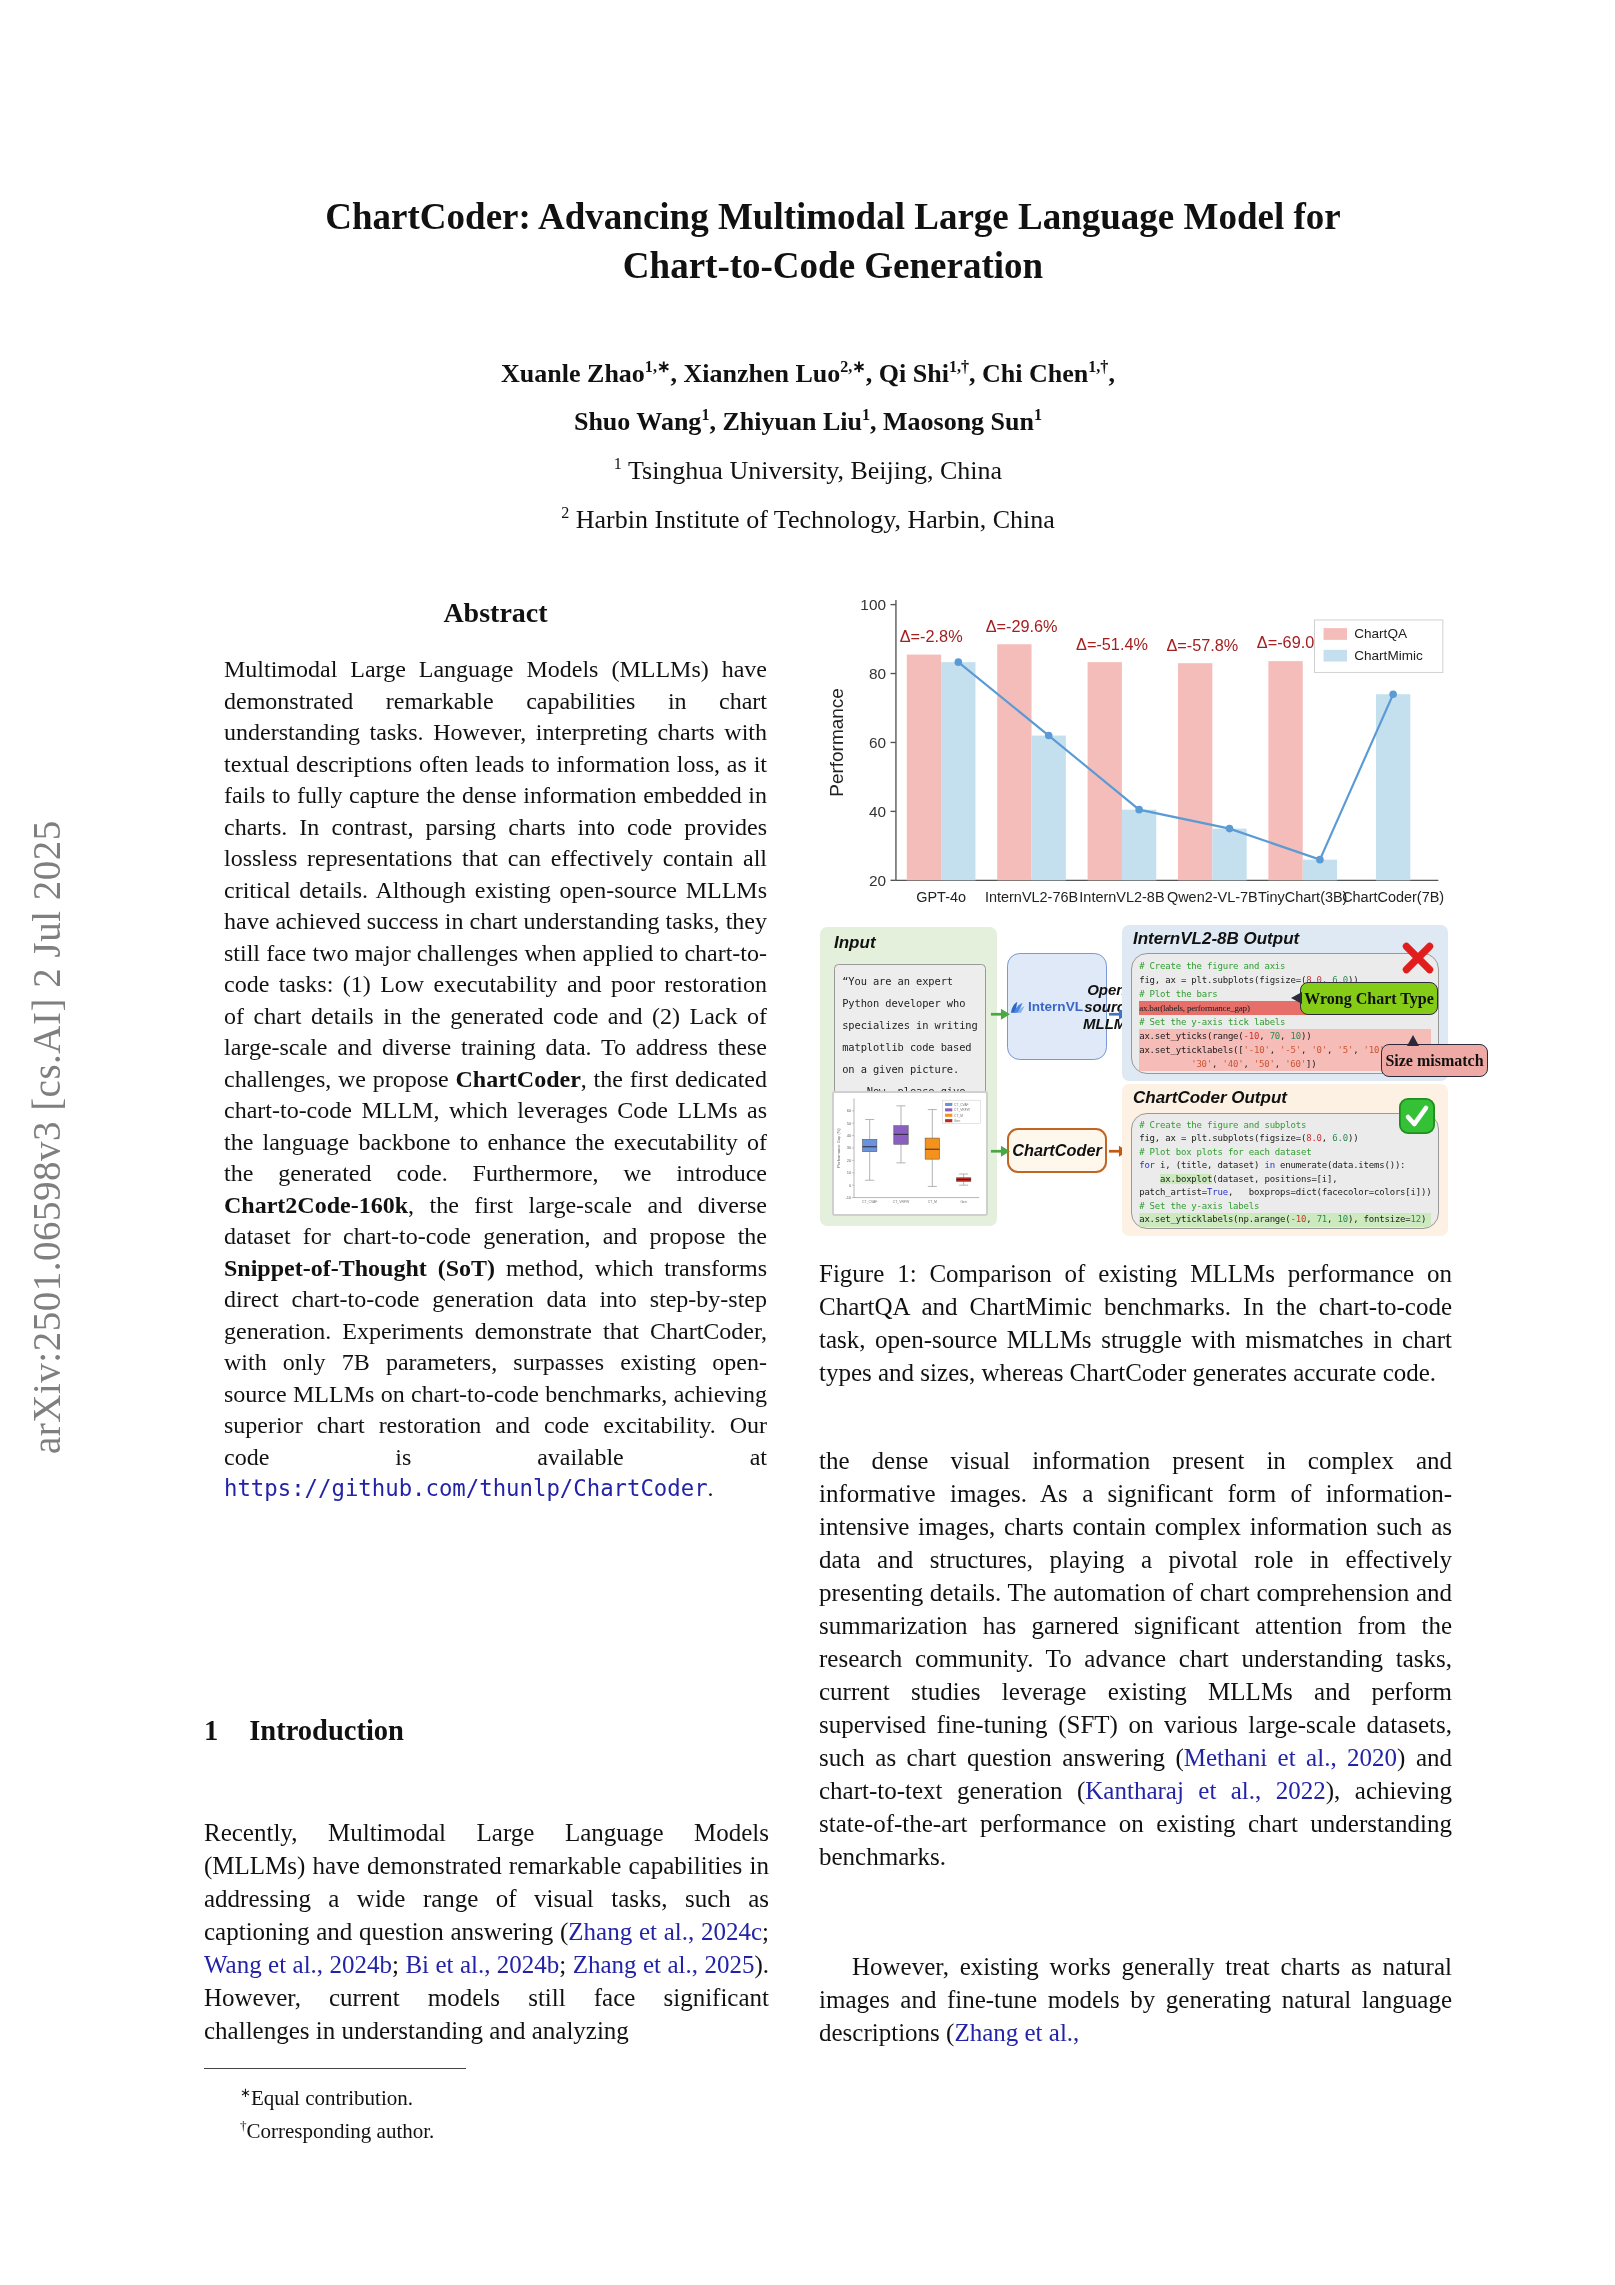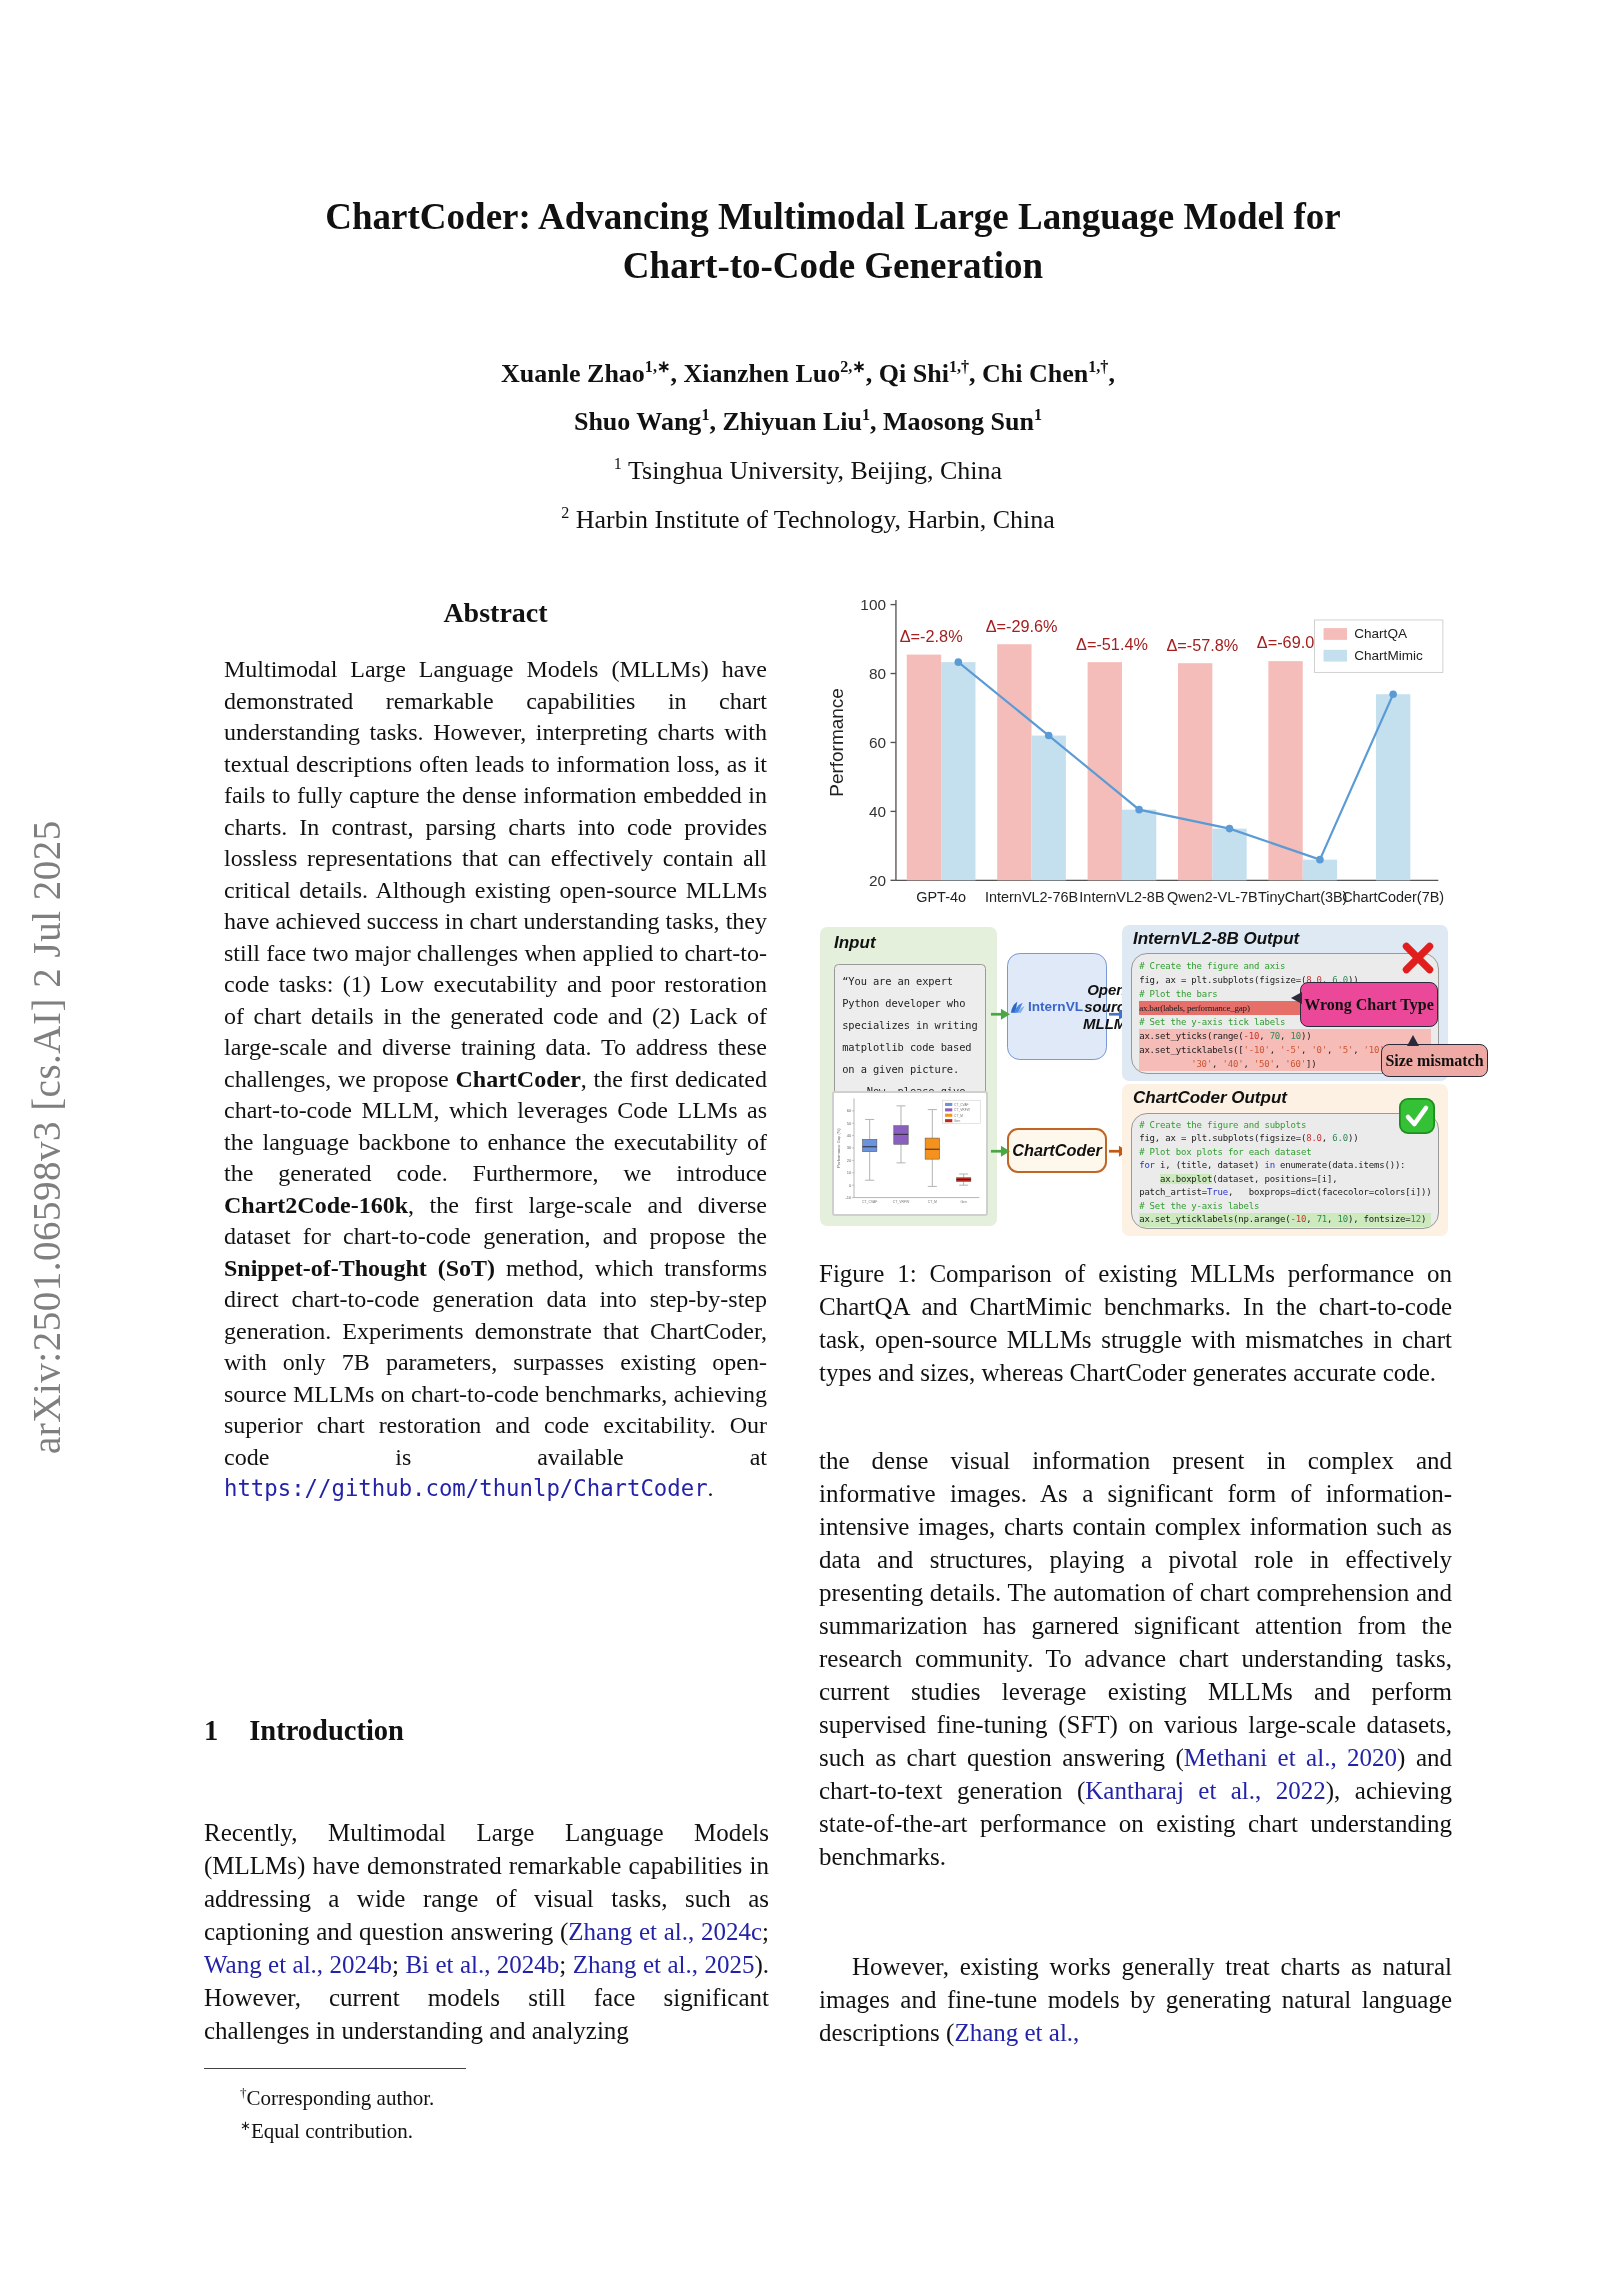--- a/index.html
+++ b/index.html
@@ -65,21 +65,21 @@
   .nr{color:#cc3333;}
   .ng{color:#2e8b57;}
   .st{color:#cc5533;}
   .hl-red{background:#e76f6a;font-family:Liberation Serif, serif;}
   .hl-pink{background:#f5bcb8;}
   .hl-green{background:#cdeabe;}
   .hg{background:#cdeabe;}
   .ind{padding-left:52px;}
   .bubble{border:1.8px solid #2a2a3a;border-radius:8.1px;font-family:"Liberation Serif", serif;font-weight:bold;
           font-size:16px;display:flex;align-items:center;justify-content:center;box-sizing:border-box;}
-  #bubble1{left:1300px;top:982px;width:138px;height:45px;background:#ec4899;}
+  #bubble1{left:1300px;top:982px;width:138px;height:33px;background:#84cc16;}
   #bubble1::before{content:"";position:absolute;left:-10px;top:9px;width:0;height:0;
                    border-top:6.3px solid transparent;border-bottom:6.3px solid transparent;border-right:11px solid #2a2a3a;}
   #bubble2{left:1381px;top:1044px;width:107px;height:33px;background:#efaaa5;}
   #bubble2::before{content:"";position:absolute;left:25px;top:-10px;width:0;height:0;
                    border-left:6.3px solid transparent;border-right:6.3px solid transparent;border-bottom:11px solid #2a2a3a;}
 </style>
 </head>
 <body>
 
 <div id="page">
@@ -108,22 +108,22 @@
   </div>
 
   <div id="intro-head" class="abs">
     <span class="num">1</span><span>Introduction</span>
   </div>
 
   <div id="intro-p1" class="abs serifbody"><span>Recently, Multimodal Large Language Models (MLLMs) have demonstrated remarkable capabilities in addressing a wide range of visual tasks, such as captioning and question answering (</span><span class="cite">Zhang et al., 2024c</span><span>; </span><span class="cite">Wang et al., 2024b</span><span>; </span><span class="cite">Bi et al., 2024b</span><span>; </span><span class="cite">Zhang et al., 2025</span><span>). However, current models still face significant challenges in understanding and analyzing</span></div>
 
   <div id="fnrule" class="abs"></div>
   <div id="footnotes" class="abs">
+    <div><sup>∗</sup><span>Equal contribution.</span></div>
     <div><sup>†</sup><span>Corresponding author.</span></div>
-    <div><sup>∗</sup><span>Equal contribution.</span></div>
   </div>
 
   <svg id="main-chart" class="abs" style="left:819px;top:582px;" width="633" height="339" viewBox="0 0 700 375">
       <line x1="85" y1="20" x2="85" y2="330" stroke="#555" stroke-width="1.5"></line>
       <line x1="85" y1="330" x2="685" y2="330" stroke="#555" stroke-width="1.5"></line>
       <line x1="79" y1="330" x2="85" y2="330" stroke="#555" stroke-width="1.5"></line>
       <text x="74" y="336" text-anchor="end" font-size="17" font-family="Liberation Sans, sans-serif" fill="#333">20</text>
       <line x1="79" y1="253.75" x2="85" y2="253.75" stroke="#555" stroke-width="1.5"></line>
       <text x="74" y="259.75" text-anchor="end" font-size="17" font-family="Liberation Sans, sans-serif" fill="#333">40</text>
       <line x1="79" y1="177.5" x2="85" y2="177.5" stroke="#555" stroke-width="1.5"></line>

